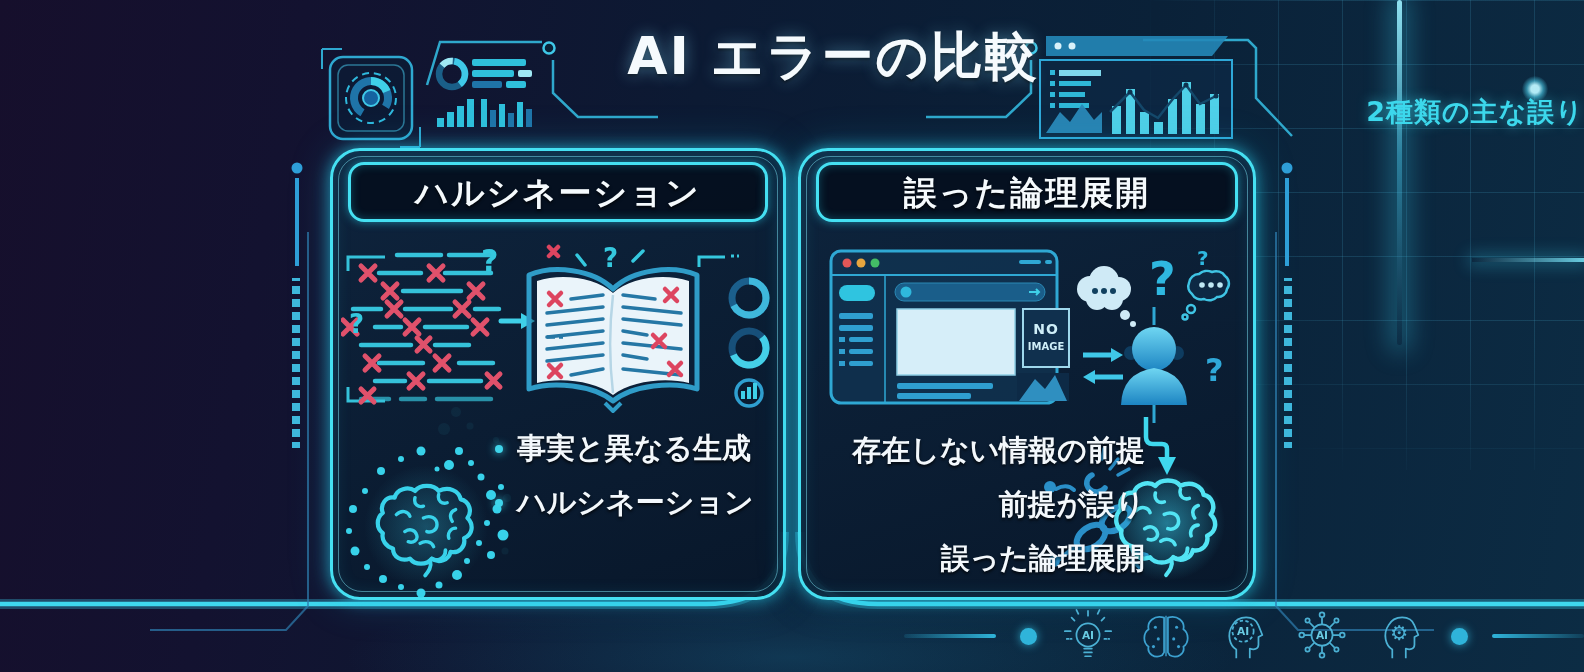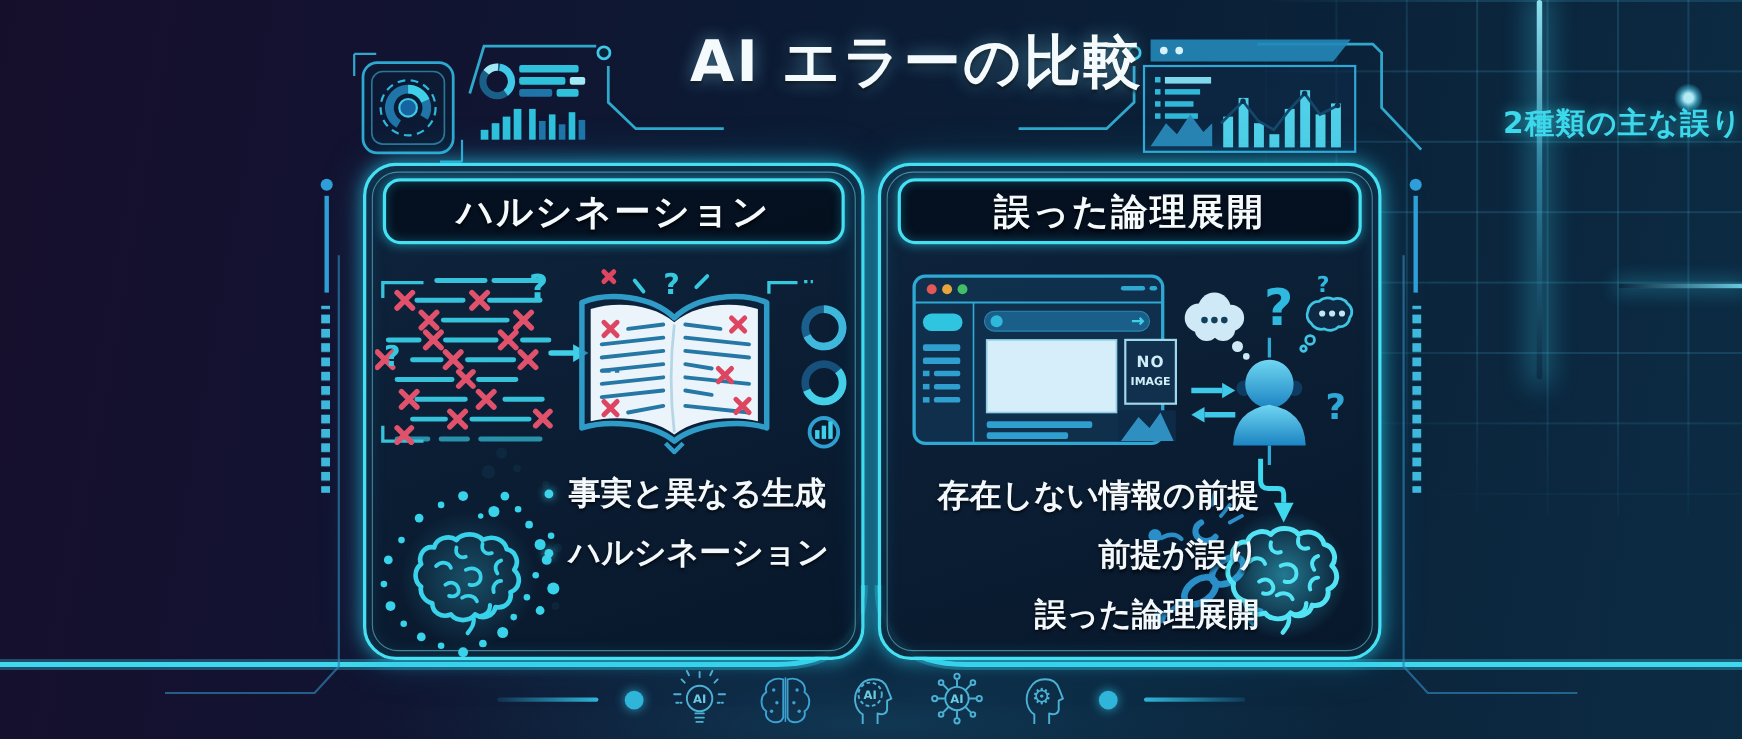--- a/index.html
+++ b/index.html
@@ -58,21 +58,21 @@
   .bullets-left { left:162px; top:278px; width:292px;text-align:center; }
   .bullets-right { left:14px; top:280px; width:330px; }
   .bullet-row { height:40px; margin-bottom:14px; display:flex; align-items:center; }
   .bullets-right .bullet-row { justify-content:flex-end; }
   .bullet-dot { width:8px; height:8px; border-radius:50%; background:#3fd4ea; margin-right:14px; flex:0 0 auto;
     box-shadow:0 0 8px rgba(60,220,245,.9); }
   .bullet-text { font-size:29px; font-weight:700; color:#f3f8fc; text-shadow:0 2px 3px rgba(0,0,0,.75); white-space:nowrap; }
 
   
   .bottom-row { position:absolute; left:0; top:604px; width:100%; height:64px; z-index:2;
-    display:flex; align-items:center; justify-content:center; gap:24px; }
+    display:flex; align-items:center; justify-content:flex-end; gap:24px; }
   .rowline { width:92px; height:4px; border-radius:2px; background:linear-gradient(to right, rgba(40,170,210,.15), #2fb4da); }
   .rowline.rev { background:linear-gradient(to left, rgba(40,170,210,.15), #2fb4da); }
   .rowdot { width:17px; height:17px; border-radius:50%; background:#2fb4da; box-shadow:0 0 10px rgba(50,190,225,.8); flex:0 0 auto; }
   .footicon { flex:0 0 auto; opacity:.95; }
 </style>
 </head>
 <body>
 
 <div class="stage">
 

